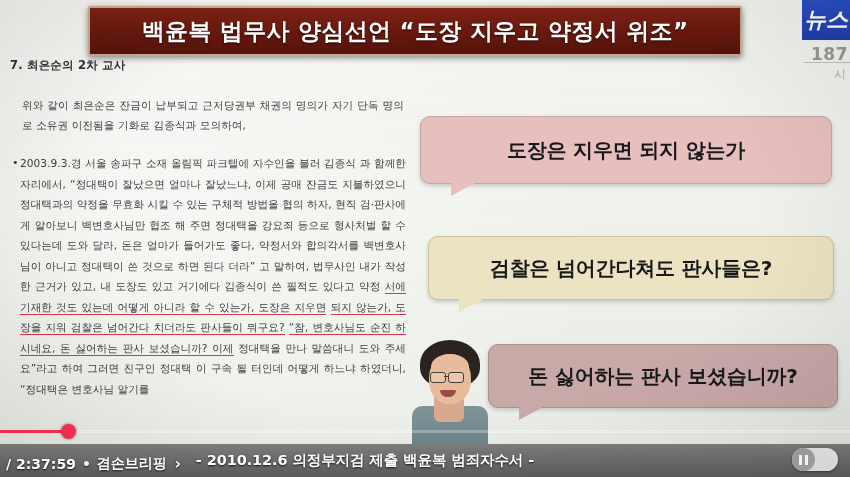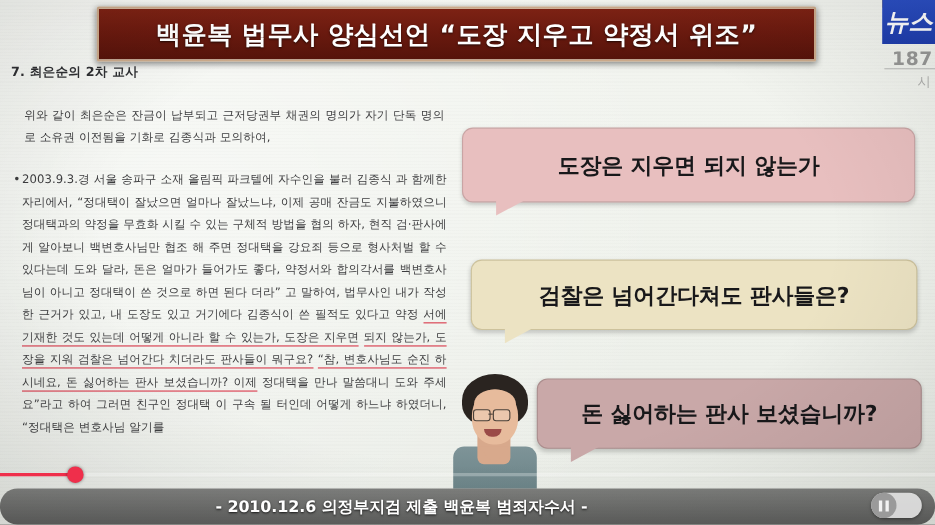--- a/index.html
+++ b/index.html
@@ -268,21 +268,20 @@
   }
 
   
   .caption-bar {
     position: absolute;
     left: 0; bottom: 0;
     width: 850px; height: 33px;
     background: linear-gradient(180deg, rgba(58,58,58,0.62) 0%, rgba(42,42,42,0.74) 100%);
     display: flex;
     align-items: center;
-    border-radius: 16px;
   }
   .caption-text {
     position: absolute;
     left: 0; right: 0;
     text-align: center;
     color: #ffffff;
     font-size: 14.5px;
     font-weight: bold;
     letter-spacing: -0.1px;
     text-shadow: 0 1px 2px rgba(0,0,0,0.8);
@@ -436,20 +435,26 @@
 
   <div class="progress-track">
     <div class="progress-fill" id="pfill" style="width: 68px;"></div>
   </div>
   <div class="progress-knob" id="pknob" style="left: 61px;"></div>
 
   <div class="caption-bar">
     <div class="caption-text">- 2010.12.6 의정부지검 제출 백윤복 범죄자수서 -</div>
   </div>
 
+  <div class="player-left">
+    <span>/ 2:37:59</span>
+    <span class="sep">•</span>
+    <span class="chan">겸손브리핑</span>
+    <span class="chev">›</span>
+  </div>
 
   <div class="pause-btn">
     <span class="pause-knob">
       <i></i>
         <i></i>
     </span>
   </div>
 
 </div>
 

